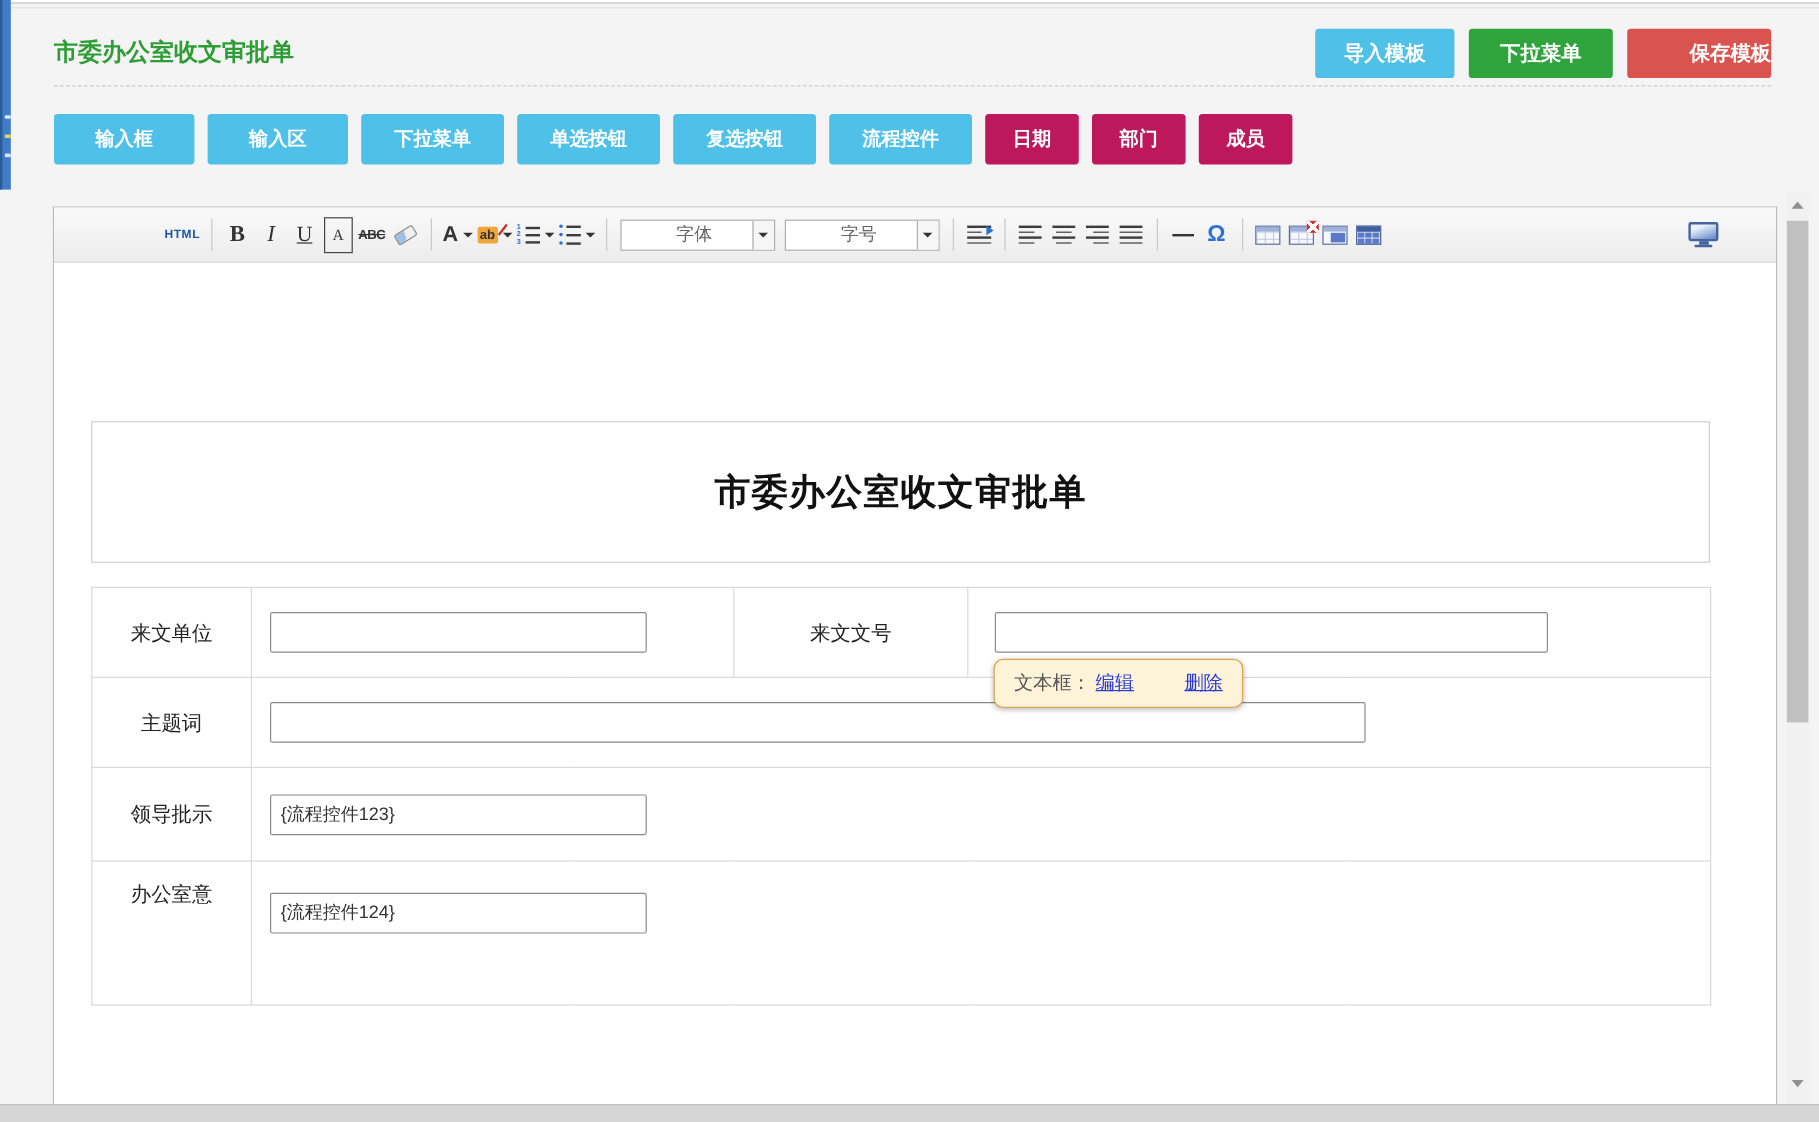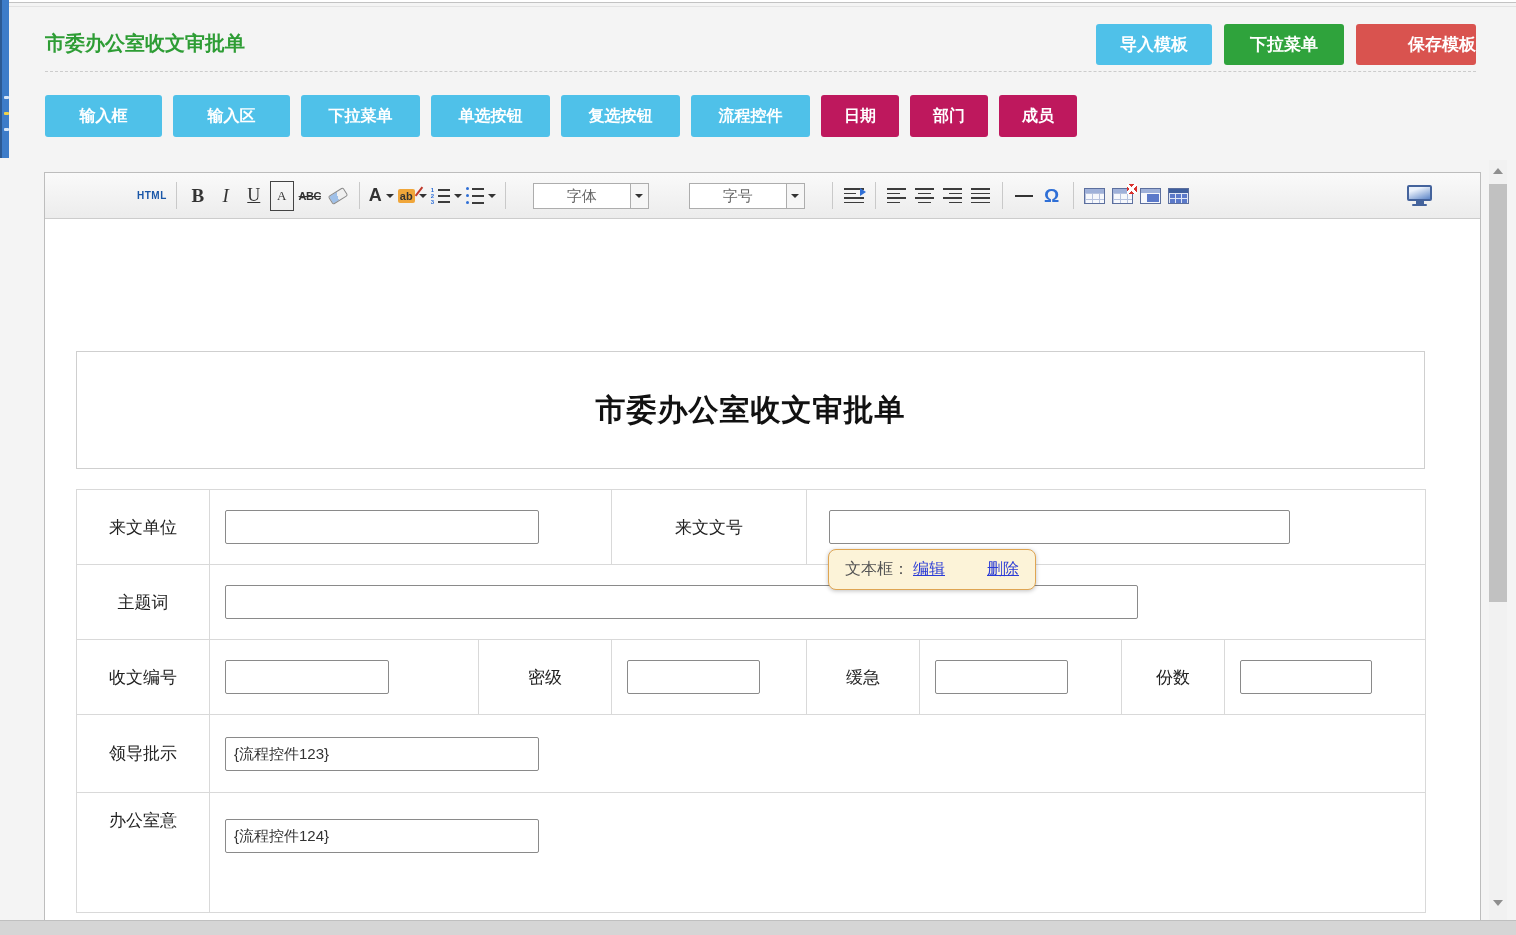--- a/index.html
+++ b/index.html
@@ -48,21 +48,21 @@
   .hl{background:#f0a63a;font-size:11px;font-weight:bold;padding:1px 2px;border-radius:2px;position:relative;}
   .hl::after{content:'';position:absolute;right:-5px;top:-3px;width:2px;height:11px;background:#c0392b;transform:rotate(38deg);}
   .ol-ico{display:flex;align-items:center;gap:2px;}
   .ol-nums{width:5px;font-size:6px;line-height:6px;color:#2f6fd6;font-weight:bold;word-break:break-all;}
   .ol-lines i,.ul-ico .row i{display:block;}
   .ol-lines i{width:12px;height:2px;background:#3c3c3c;margin:4px 0;}
   .ul-ico{display:flex;flex-direction:column;justify-content:center;}
   .ul-ico .row{display:flex;align-items:center;gap:3px;margin:2px 0;}
   .ul-ico .dot{width:3px;height:3px;border-radius:50%;background:#2f6fd6;}
   .ul-ico .bar{width:12px;height:2px;background:#3c3c3c;}
-  .font-select{display:inline-flex;height:26px;background:#fff;border:1px solid #adadad;margin:0 20px;flex:none;cursor:pointer;}
+  .font-select{display:inline-flex;height:26px;background:#fff;border:1px solid #adadad;margin:0 4px;flex:none;cursor:pointer;padding-left:13px;}
   .fs-label{width:96px;text-align:center;color:#666;font-size:15px;line-height:24px;}
   .fs-caret{width:18px;border-left:1px solid #adadad;background:#f6f6f6;display:flex;align-items:center;justify-content:center;}
   .fs-caret .caret{margin-left:0;}
   .indent{width:20px;height:18px;display:flex;flex-direction:column;justify-content:center;position:relative;}
   .indent i{display:block;width:100%;height:2px;background:#3c3c3c;margin:1.5px 0;}
   .indent i:nth-child(2){width:60%;}
   .indent::after{content:'';position:absolute;right:-2px;top:1px;width:0;height:0;border-top:4px solid transparent;border-bottom:4px solid transparent;border-left:6px solid #2f6fd6;}
   .al{width:19px;height:18px;display:flex;flex-direction:column;justify-content:center;}
   .al i{display:block;width:100%;height:2px;background:#3c3c3c;margin:1.5px 0;}
   .al.left i:nth-child(even){width:70%;align-self:flex-start;}
@@ -306,30 +306,20 @@
             <tr class="tr1">
           <td class="lbl">来文单位</td>
           <td class="val" colspan="2"><input class="cell-input w314" style=""></td>
           <td class="lbl">来文文号</td>
           <td class="val" colspan="4"><input class="cell-input w461 ml22" style=""></td>
         </tr>
         <tr class="tr3">
           <td class="lbl">主题词</td>
           <td class="val" colspan="7"><input class="cell-input w913" style=""></td>
         </tr>
-        <tr class="tr4">
-          <td class="lbl">收文编号</td>
-          <td class="val"><input class="cell-input w164" style=""></td>
-          <td class="lbl">密级</td>
-          <td class="val"><input class="cell-input w133" style=""></td>
-          <td class="lbl">缓急</td>
-          <td class="val"><input class="cell-input w133" style=""></td>
-          <td class="lbl">份数</td>
-          <td class="val"><input class="cell-input w132" style=""></td>
-        </tr>
         <tr class="tr5">
           <td class="lbl">领导批示</td>
           <td class="val" colspan="7">
                 <div class="flowbox">{流程控件123}</div>
               </td>
         </tr>
         <tr class="tr6">
           <td class="lbl">办公室意</td>
           <td class="val" colspan="7">
                 <div class="flowbox">{流程控件124}</div>

